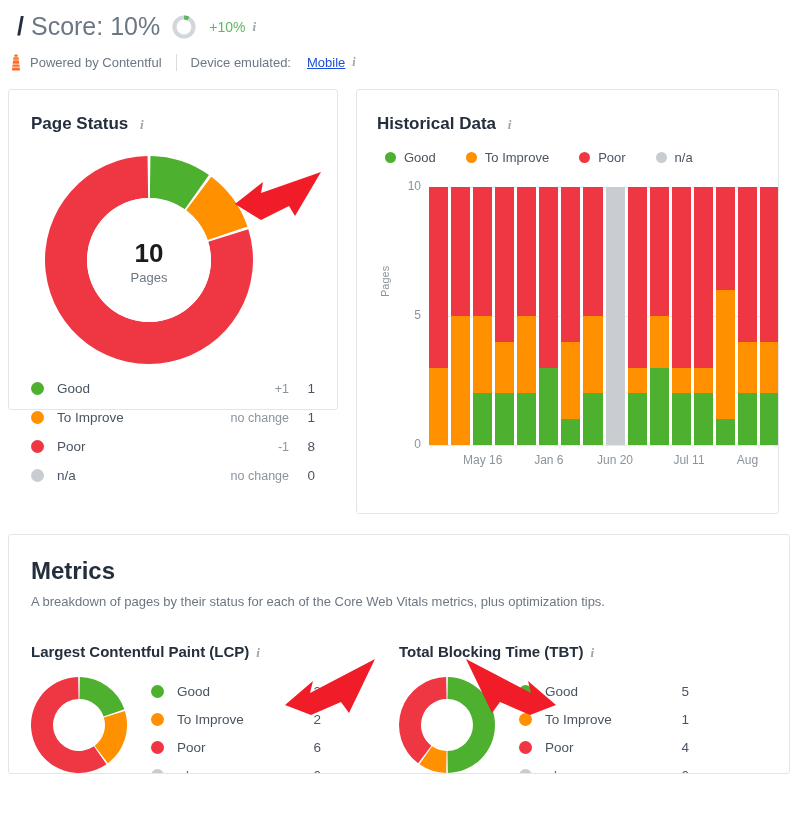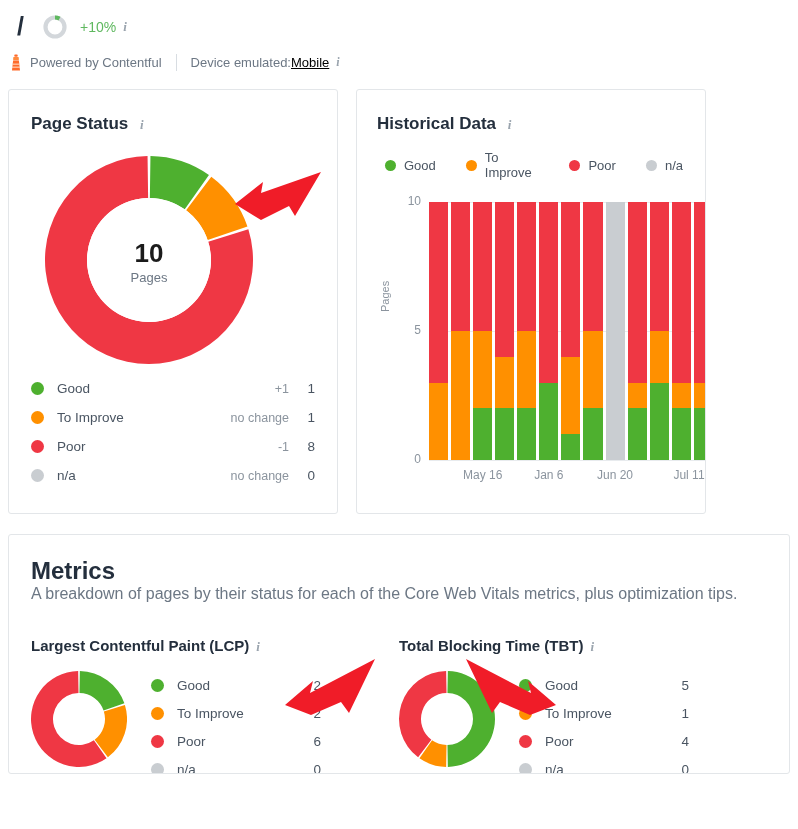--- a/index.html
+++ b/index.html
@@ -32,31 +32,31 @@
   }
   .info-i.sm { font-size: 12px; }
 
   .subheader {
     margin: 13px 0 0 10px;
     display: flex; align-items: center;
     font-size: 13px; color: #6c7784;
   }
   .lighthouse-ico { width: 12px; height: 17px; position: relative; margin-right: 8px; }
   .vsep { width: 1px; height: 17px; background: #d8dde2; margin: 0 14px; }
-  .device-val { color: #000000; margin-left: 0; text-decoration: underline; }
+  .device-val { color: #1d4ed8; margin-left: 16px; text-decoration: underline; }
 
   
   .cards-row { margin-top: 18px; padding: 0 8px; display: flex; gap: 18px; }
   .card {
     background: #fff; border: 1px solid #e3e6e9; border-radius: 3px;
   }
   .card-title { font-size: 17px; font-weight: 700; color: #242f3d; }
 
-  #card-page-status { width: 330px; height: 425px; padding: 24px 22px 0 22px; position: relative; }
-  #card-historical { width: 350px; height: 425px; padding: 24px 0 0 20px; position: relative; overflow: hidden; }
+  #card-page-status { width: 330px; height: 321px; padding: 24px 22px 0 22px; position: relative; }
+  #card-historical { width: 423px; height: 425px; padding: 24px 0 0 20px; position: relative; overflow: hidden; }
 
   
   .legend { margin-top: 10px; }
   .legend-row { display: flex; align-items: center; height: 29px; font-size: 13.5px; color: #4a5562; }
   .dot { width: 13px; height: 13px; border-radius: 50%; flex: 0 0 auto; }
   .lg-label { margin-left: 13px; }
   .lg-change { margin-left: auto; color: #8b949e; font-size: 12.5px; }
   .lg-value { width: 26px; text-align: right; color: #4a5562; }
 
   
@@ -80,21 +80,21 @@
   .seg { width: 100%; }
   .xlabels { position: absolute; left: 52px; top: 274px; width: 350px; height: 20px; }
   .xlab { position: absolute; font-size: 12px; color: #8b949e; transform: translateX(-50%); white-space: nowrap; }
 
   
   #card-metrics {
     margin: 20px 8px 0 8px; width: 782px; height: 240px;
     padding: 22px 22px 0 22px; position: relative; overflow: hidden;
   }
   .metrics-title { font-size: 24px; font-weight: 700; color: #242f3d; }
-  .metrics-sub { font-size: 16px; color: #6c7784; }
+  .metrics-sub { margin-top: 9px; font-size: 13px; color: #6c7784; }
   .metrics-grid { margin-top: 24px; display: flex; }
   .metric-block { width: 50%; position: relative; }
   .metric-name { font-size: 15px; font-weight: 700; color: #242f3d; margin-top: 10px; }
   .metric-body { margin-top: 16px; display: flex; align-items: flex-start; }
   .metric-legend { margin-left: 24px; }
   .metric-legend .legend-row { height: 28px; font-size: 13.5px; }
   .metric-legend .lg-value { width: 30px; margin-left: 26px; }
   .metric-legend .lg-label { width: 88px; }
 
   
@@ -103,20 +103,21 @@
   #arrow-2 { left: 283px; top: 657px; }
   #arrow-3 { left: 462px; top: 657px; }
 </style>
 </head>
 <body>
 
 <div id="root">
 
   <div class="page-header">
     <span class="title-sep">/</span>
+    <span class="title-score">Score: 10%</span>
     <span class="score-ring">
       <svg width="26" height="26" viewBox="0 0 26 26">
         <circle cx="13" cy="13" r="9.5" fill="none" stroke="#d3d7db" stroke-width="4.2"></circle>
         <path d="M13 3.5 A9.5 9.5 0 0 1 17.5 4.65" fill="none" stroke="#5fb85f" stroke-width="4.2" stroke-linecap="butt"></path>
       </svg>
     </span>
     <span class="score-delta">+10%</span>
     <span class="info-i">i</span>
   </div>
 

